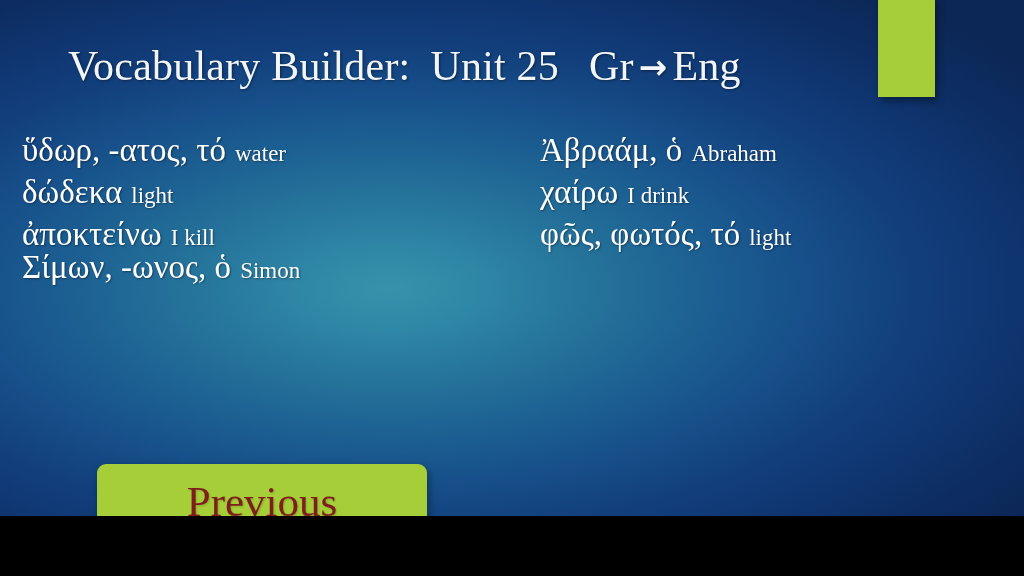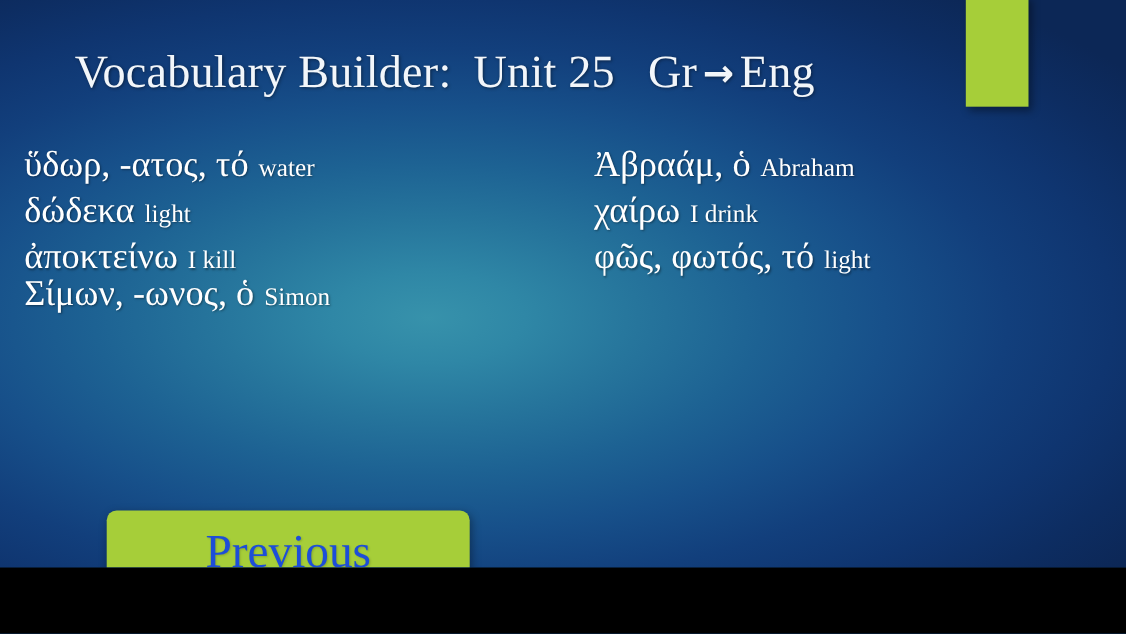--- a/index.html
+++ b/index.html
@@ -95,21 +95,21 @@
   
   .entry.tight { margin-bottom: 0; }
   .entry.indent { padding-left: 10px; }
 
   
   .navbtn {
     position: absolute;
     background: #a6ce39;
     border: none;
     border-radius: 9px;
-    color: #1d4ed8;
+    color: #7f1d1d;
     font-family: "Liberation Serif", "DejaVu Serif", serif;
     font-size: 43px;
     line-height: 1;
     padding: 0;
     cursor: pointer;
     box-shadow: 2px 3px 8px rgba(0,0,0,0.35);
     display: flex;
     align-items: center;
     justify-content: center;
     text-shadow: 1px 1px 2px rgba(0,0,0,0.18);

